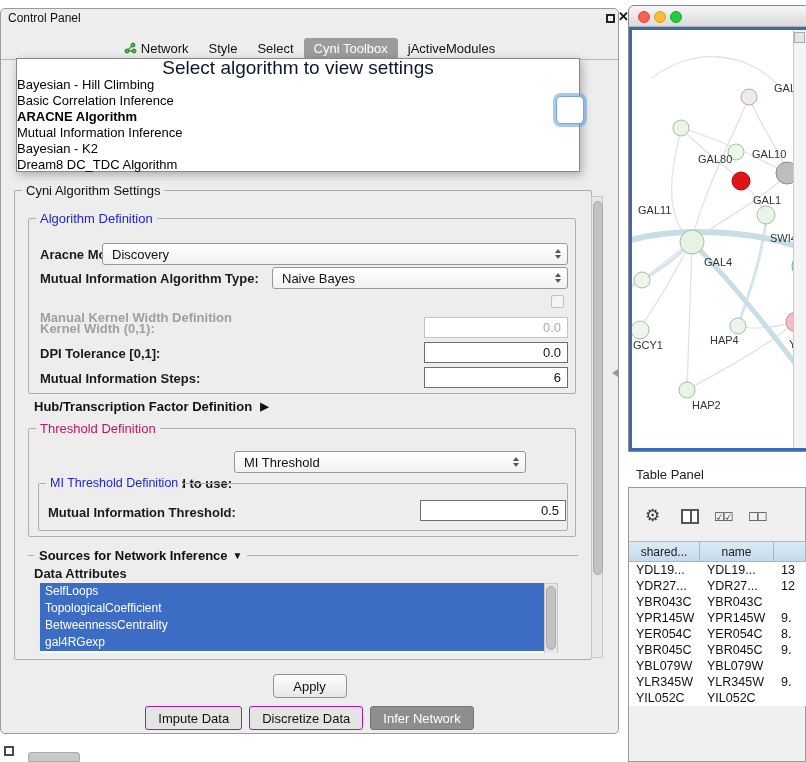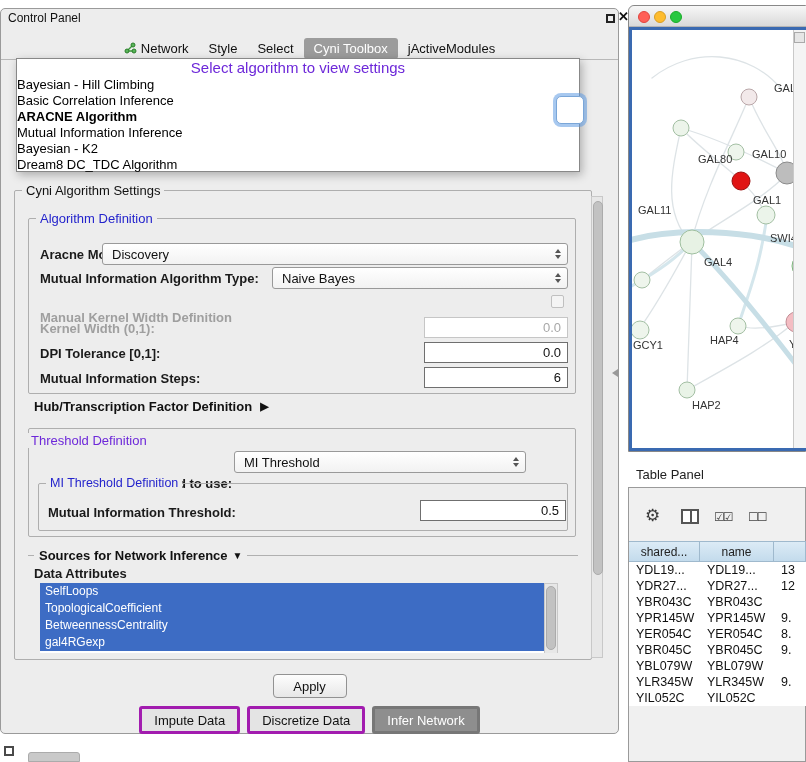--- a/index.html
+++ b/index.html
@@ -14,21 +14,21 @@
   .btn-close{top:9px;right:177px;font-size:13px;font-weight:bold;color:#111;}
 
   
   .tabbar{left:1px;top:37px;width:617px;height:23px;display:flex;justify-content:center;align-items:center;border-bottom:1px solid #b8b8b8;}
   .tab{font-size:13px;color:#111;padding:3px 10px;display:flex;align-items:center;gap:4px;white-space:nowrap;border-radius:3px;}
   .tab.sel{background:#9c9c9c;color:#fff;}
 
   
   .popup{left:16px;top:58px;width:564px;height:114px;background:#fff;border:1px solid #888;
          box-shadow:2px 3px 9px rgba(0,0,0,.28);z-index:30;}
-  .popup .ph{font-size:15px;color:#6d28d9;text-align:center;height:18px;line-height:18px;}
+  .popup .ph{font-size:19px;color:#0f172a;text-align:center;height:18px;line-height:18px;}
   .popup .mi{font-size:13px;color:#000;height:16px;line-height:16px;white-space:nowrap;}
   .popup .mi.sel{font-weight:bold;}
   .focusbtn{left:556px;top:96px;width:28px;height:28px;background:#fff;border:1px solid #7aa6d8;border-radius:5px;
             box-shadow:0 0 0 3px rgba(95,155,225,.55);z-index:31;}
 
   
   .grp{border:1px solid #aeaeae;border-radius:2px;background:transparent;}
   .grp-title{font-size:13px;background:#ededed;padding:0 4px;white-space:nowrap;z-index:2;}
   .lbl{font-size:13px;font-weight:bold;color:#1a1a1a;white-space:nowrap;}
   .lbl-dis{font-size:13px;font-weight:bold;color:#9f9f9f;white-space:nowrap;}
@@ -53,21 +53,21 @@
   .src-line{height:1px;background:#b0b0b0;}
 
   
   .attr-list{background:#fff;overflow:hidden;}
   .attr-item{height:17px;line-height:17px;background:#3d6cc4;color:#fff;font-size:12px;padding-left:5px;white-space:nowrap;}
 
   .applybar{left:0;top:674px;width:619px;height:22px;display:flex;justify-content:center;}
   .apply{width:72px;height:22px;border:1px solid #929292;border-radius:4px;background:linear-gradient(#fdfdfd,#e7e7e7);
          font-size:13px;color:#111;display:flex;align-items:center;justify-content:center;}
   .btabs{left:0;top:706px;width:619px;height:23px;display:flex;justify-content:center;gap:7px;}
-  .btab{height:22px;padding:0 12px;border:3px solid #a21caf;border-radius:3px;background:#e4e4e4;color:#111;
+  .btab{height:22px;padding:0 12px;border:1px solid #a21caf;border-radius:3px;background:#e4e4e4;color:#111;
         font-size:13px;display:flex;align-items:center;white-space:nowrap;}
   .btab.sel{background:#8e8e8e;color:#fff;border-color:#777;}
 
   .collapse-arrow{left:612px;top:369px;width:0;height:0;border-top:4px solid transparent;border-bottom:4px solid transparent;border-right:6px solid #999;}
 
   
   .netwin{left:628px;top:5px;width:178px;height:447px;background:#ececec;border:1px solid #888;border-radius:6px 0 0 0;}
   .net-titlebar{left:629px;top:6px;width:177px;height:21px;background:linear-gradient(#f7f7f7,#d9d9d9);border-bottom:1px solid #b5b5b5;border-radius:6px 0 0 0;}
   .light{width:12px;height:12px;border-radius:50%;}
   .net-frame{left:629px;top:27px;width:180px;height:424px;border:3px solid #3a6ab1;background:#fff;}
@@ -184,21 +184,21 @@
   <div class="abs field" style="left:424px;top:367px;width:144px;height:21px;">
     <span>6</span>
   </div>
 
   <div class="abs plain" style="left:34px;top:399px;display:flex;align-items:center;gap:8px;">
     <span>Hub/Transcription Factor Definition</span>
     <span style="font-size:11px;">▶</span>
   </div>
 
   <div class="abs grp" style="left:28px;top:428px;width:548px;height:109px;"></div>
-  <div class="abs grp-title" style="left:27px;top:421px;color:#6d28d9;margin-top:12px;">Threshold Definition</div>
+  <div class="abs grp-title" style="left:36px;top:421px;color:#be185d;">Threshold Definition</div>
 
   <div class="abs lbl" style="left:84px;top:476px;">Which threshold to use:</div>
   <div class="abs combo" style="left:234px;top:451px;width:292px;height:22px;">
     <span>MI Threshold</span>
     <span class="arrows">
         <span class="tri-up"></span>
         <span class="tri-dn"></span>
       </span>
   </div>
 

